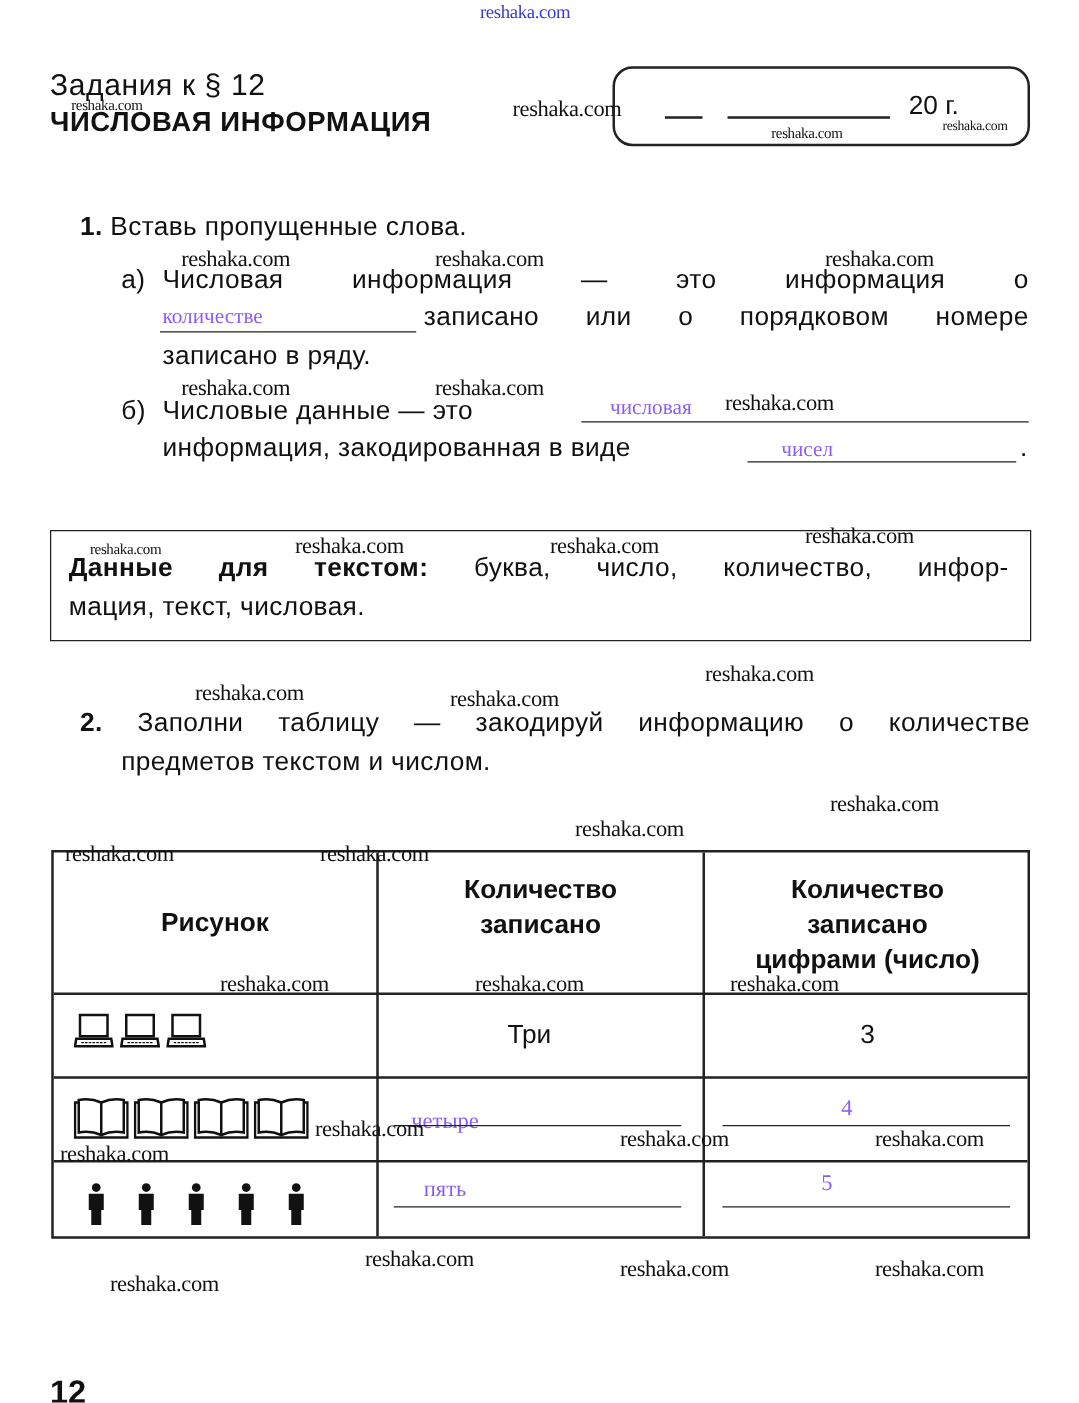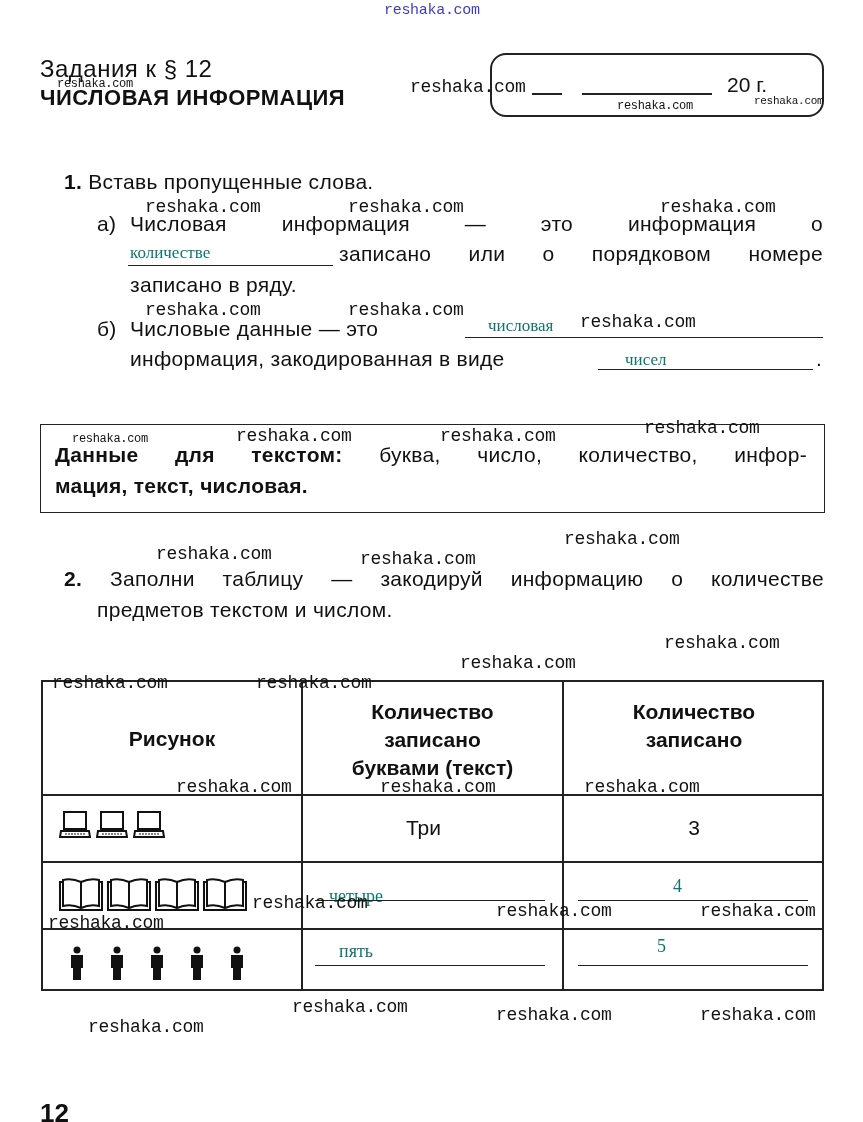--- a/index.html
+++ b/index.html
@@ -1,29 +1,29 @@
 <!DOCTYPE html>
 <html><head>
 <meta charset="utf-8">
 <style>
   html, body { margin:0; padding:0; background:#fff; }
   body { width:863px; height:1122px; position:relative; overflow:hidden;
          font-family:"Liberation Sans", sans-serif; color:#111; }
   .abs { position:absolute; }
-  .wm { position:absolute; font-family:Liberation Mono, monospace; font-size:18px; color:#111; white-space:nowrap; letter-spacing:-0.3px; }
+  .wm { position:absolute; font-family:Liberation Serif, serif; font-size:18px; color:#111; white-space:nowrap; letter-spacing:-0.3px; }
   .wm-s { font-size:12px; }
   .wm-top { color:#3a3ad0; font-size:15px; }
   .title1 { left:40px; top:55px; font-size:24px; font-weight:normal; letter-spacing:0.5px; }
   .title2 { left:40px; top:85px; font-size:22px; font-weight:bold; letter-spacing:0.5px; }
   .datebox { left:490px; top:53px; width:330px; height:60px; border:2px solid #222; border-radius:16px; }
   .dline { position:absolute; border-bottom:2px solid #222; }
   .year { position:absolute; left:235px; top:18px; font-size:21px; }
   .task { font-size:21px; letter-spacing:0.3px; }
   .num { font-weight:bold; }
-  .hand { font-family:"Liberation Serif", serif; font-size:18px; color:#0f766e; }
+  .hand { font-family:"Liberation Serif", serif; font-size:18px; color:#8b5cf6; }
   .uline { position:absolute; border-bottom:1.5px solid #222; }
   .refbox { left:40px; top:424px; width:783px; height:87px; border:1.5px solid #222; }
   .table { left:41px; top:680px; width:783px; height:311px; border:2px solid #222; box-sizing:border-box; }
   .vl { position:absolute; top:0; bottom:0; border-left:2px solid #222; }
   .hl { position:absolute; left:0; right:0; border-top:2px solid #222; }
   .th { position:absolute; font-weight:bold; font-size:21px; text-align:center; line-height:28px; }
   .cell { position:absolute; font-size:21px; text-align:center; }
   .pn { left:40px; top:1074px; font-size:26px; font-weight:bold;margin-top:24px; }
 </style>
 </head>
@@ -75,21 +75,21 @@
 <div class="abs task" style="left:816px;top:347px;">.</div>
 
 <div class="abs refbox"></div>
 <div class="wm wm-s" style="left:72px;top:432px;">reshaka.com</div>
 <div class="wm" style="left:236px;top:426px;">reshaka.com</div>
 <div class="wm" style="left:440px;top:426px;">reshaka.com</div>
 <div class="wm" style="left:644px;top:418px;">reshaka.com</div>
 <div class="abs task" style="left:55px;top:443px;width:752px;text-align:justify;text-align-last:justify;">
   <b>Данные для текстом:</b> <span>буква, число, количество, инфор-</span>
 </div>
-<div class="abs task" style="left:55px;top:474px;font-weight:bold;">мация, текст, числовая.</div>
+<div class="abs task" style="left:55px;top:474px;">мация, текст, числовая.</div>
 
 <div class="wm" style="left:564px;top:529px;">reshaka.com</div>
 <div class="wm" style="left:156px;top:544px;">reshaka.com</div>
 <div class="wm" style="left:360px;top:549px;">reshaka.com</div>
 
 <div class="abs task" style="left:64px;top:567px;width:760px;text-align:justify;text-align-last:justify;">
   <span class="num">2.</span> <span>Заполни таблицу — закодируй информацию о количестве</span>
 </div>
 <div class="abs task" style="left:97px;top:598px;">предметов текстом и числом.</div>
 
@@ -100,25 +100,25 @@
   <div class="vl" style="left:258px;"></div>
   <div class="vl" style="left:519px;"></div>
   <div class="hl" style="top:112px;"></div>
   <div class="hl" style="top:179px;"></div>
   <div class="hl" style="top:246px;"></div>
 
   <div class="th" style="left:0;width:258px;top:43px;">Рисунок</div>
   <div class="th" style="left:260px;width:259px;top:16px;">
     <div>Количество</div>
     <div>записано</div>
-    <div>буквами (текст)</div>
   </div>
   <div class="th" style="left:521px;width:260px;top:16px;">
     <div>Количество</div>
     <div>записано</div>
+    <div>цифрами (число)</div>
   </div>
 
   <div class="abs" style="left:16px;top:128px;display:flex;gap:5px;">
     <svg width="32" height="30" viewBox="0 0 32 30">
         <rect x="5" y="2" width="22" height="17" fill="#fff" stroke="#111" stroke-width="2"></rect>
         <path d="M2 21h28l1 6H1z" fill="#fff" stroke="#111" stroke-width="2"></path>
         <line x1="6" y1="24" x2="26" y2="24" stroke="#111" stroke-dasharray="2 1"></line>
       </svg>
     <svg width="32" height="30" viewBox="0 0 32 30">
         <rect x="5" y="2" width="22" height="17" fill="#fff" stroke="#111" stroke-width="2"></rect>

